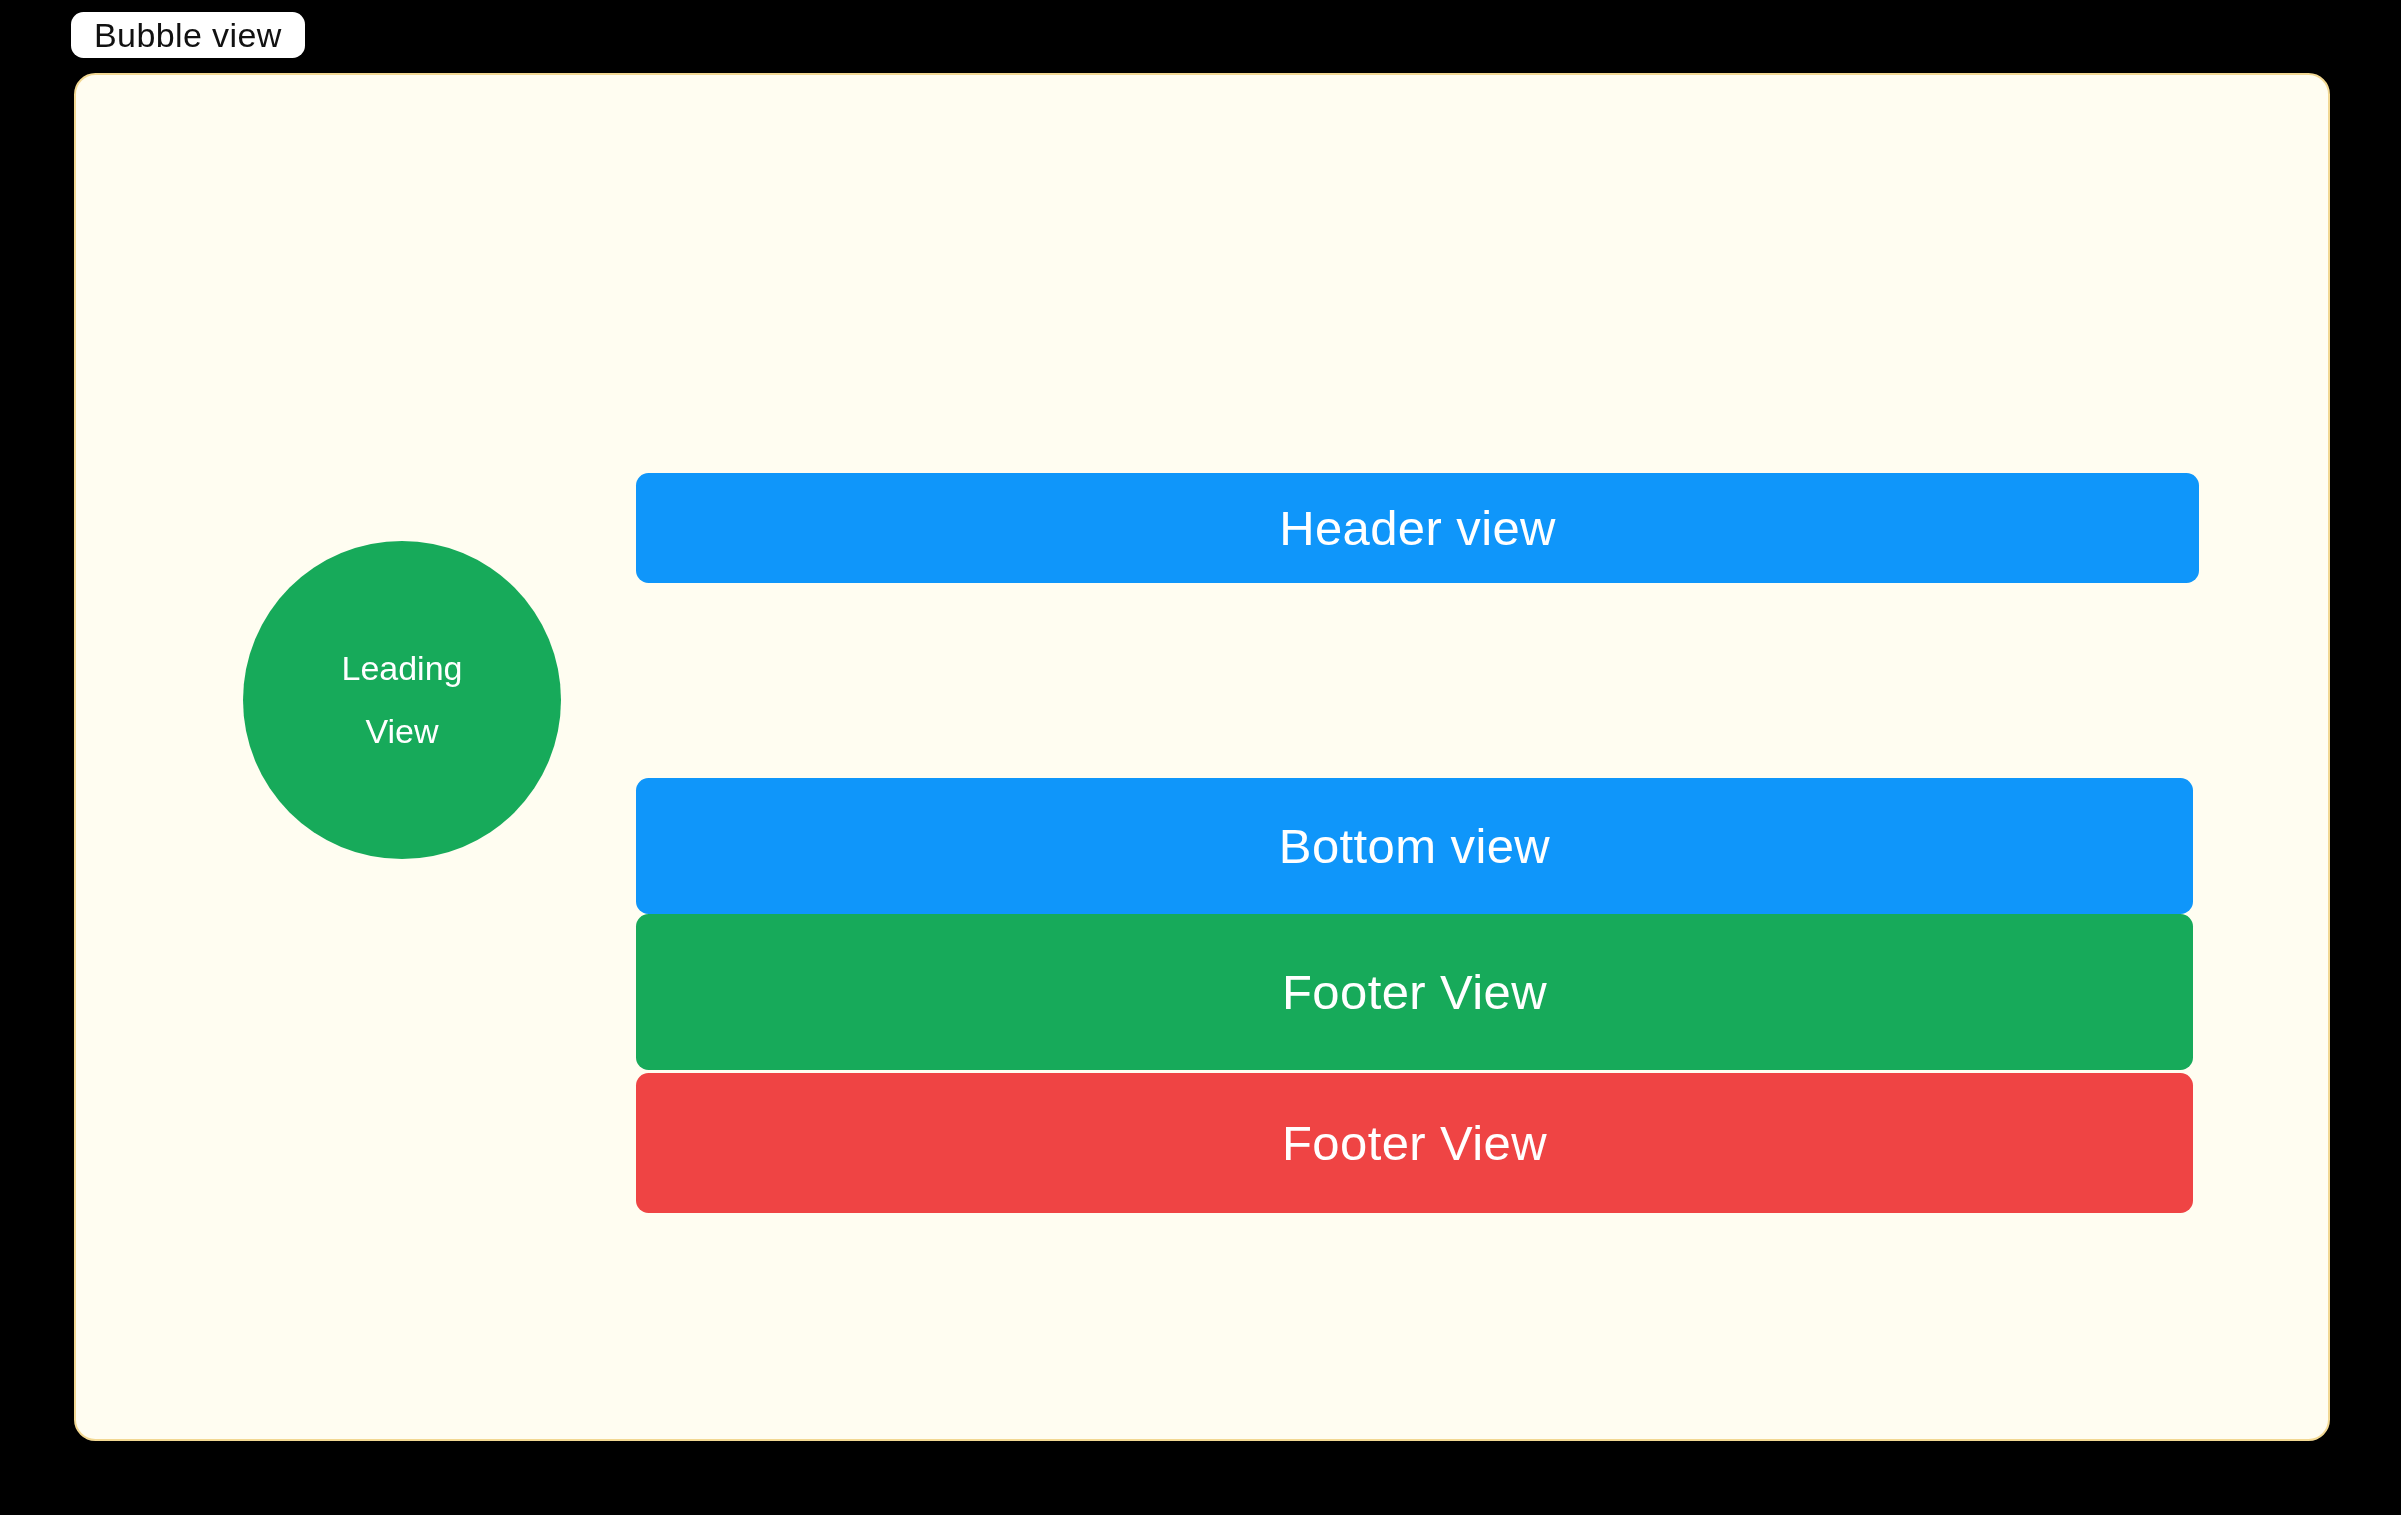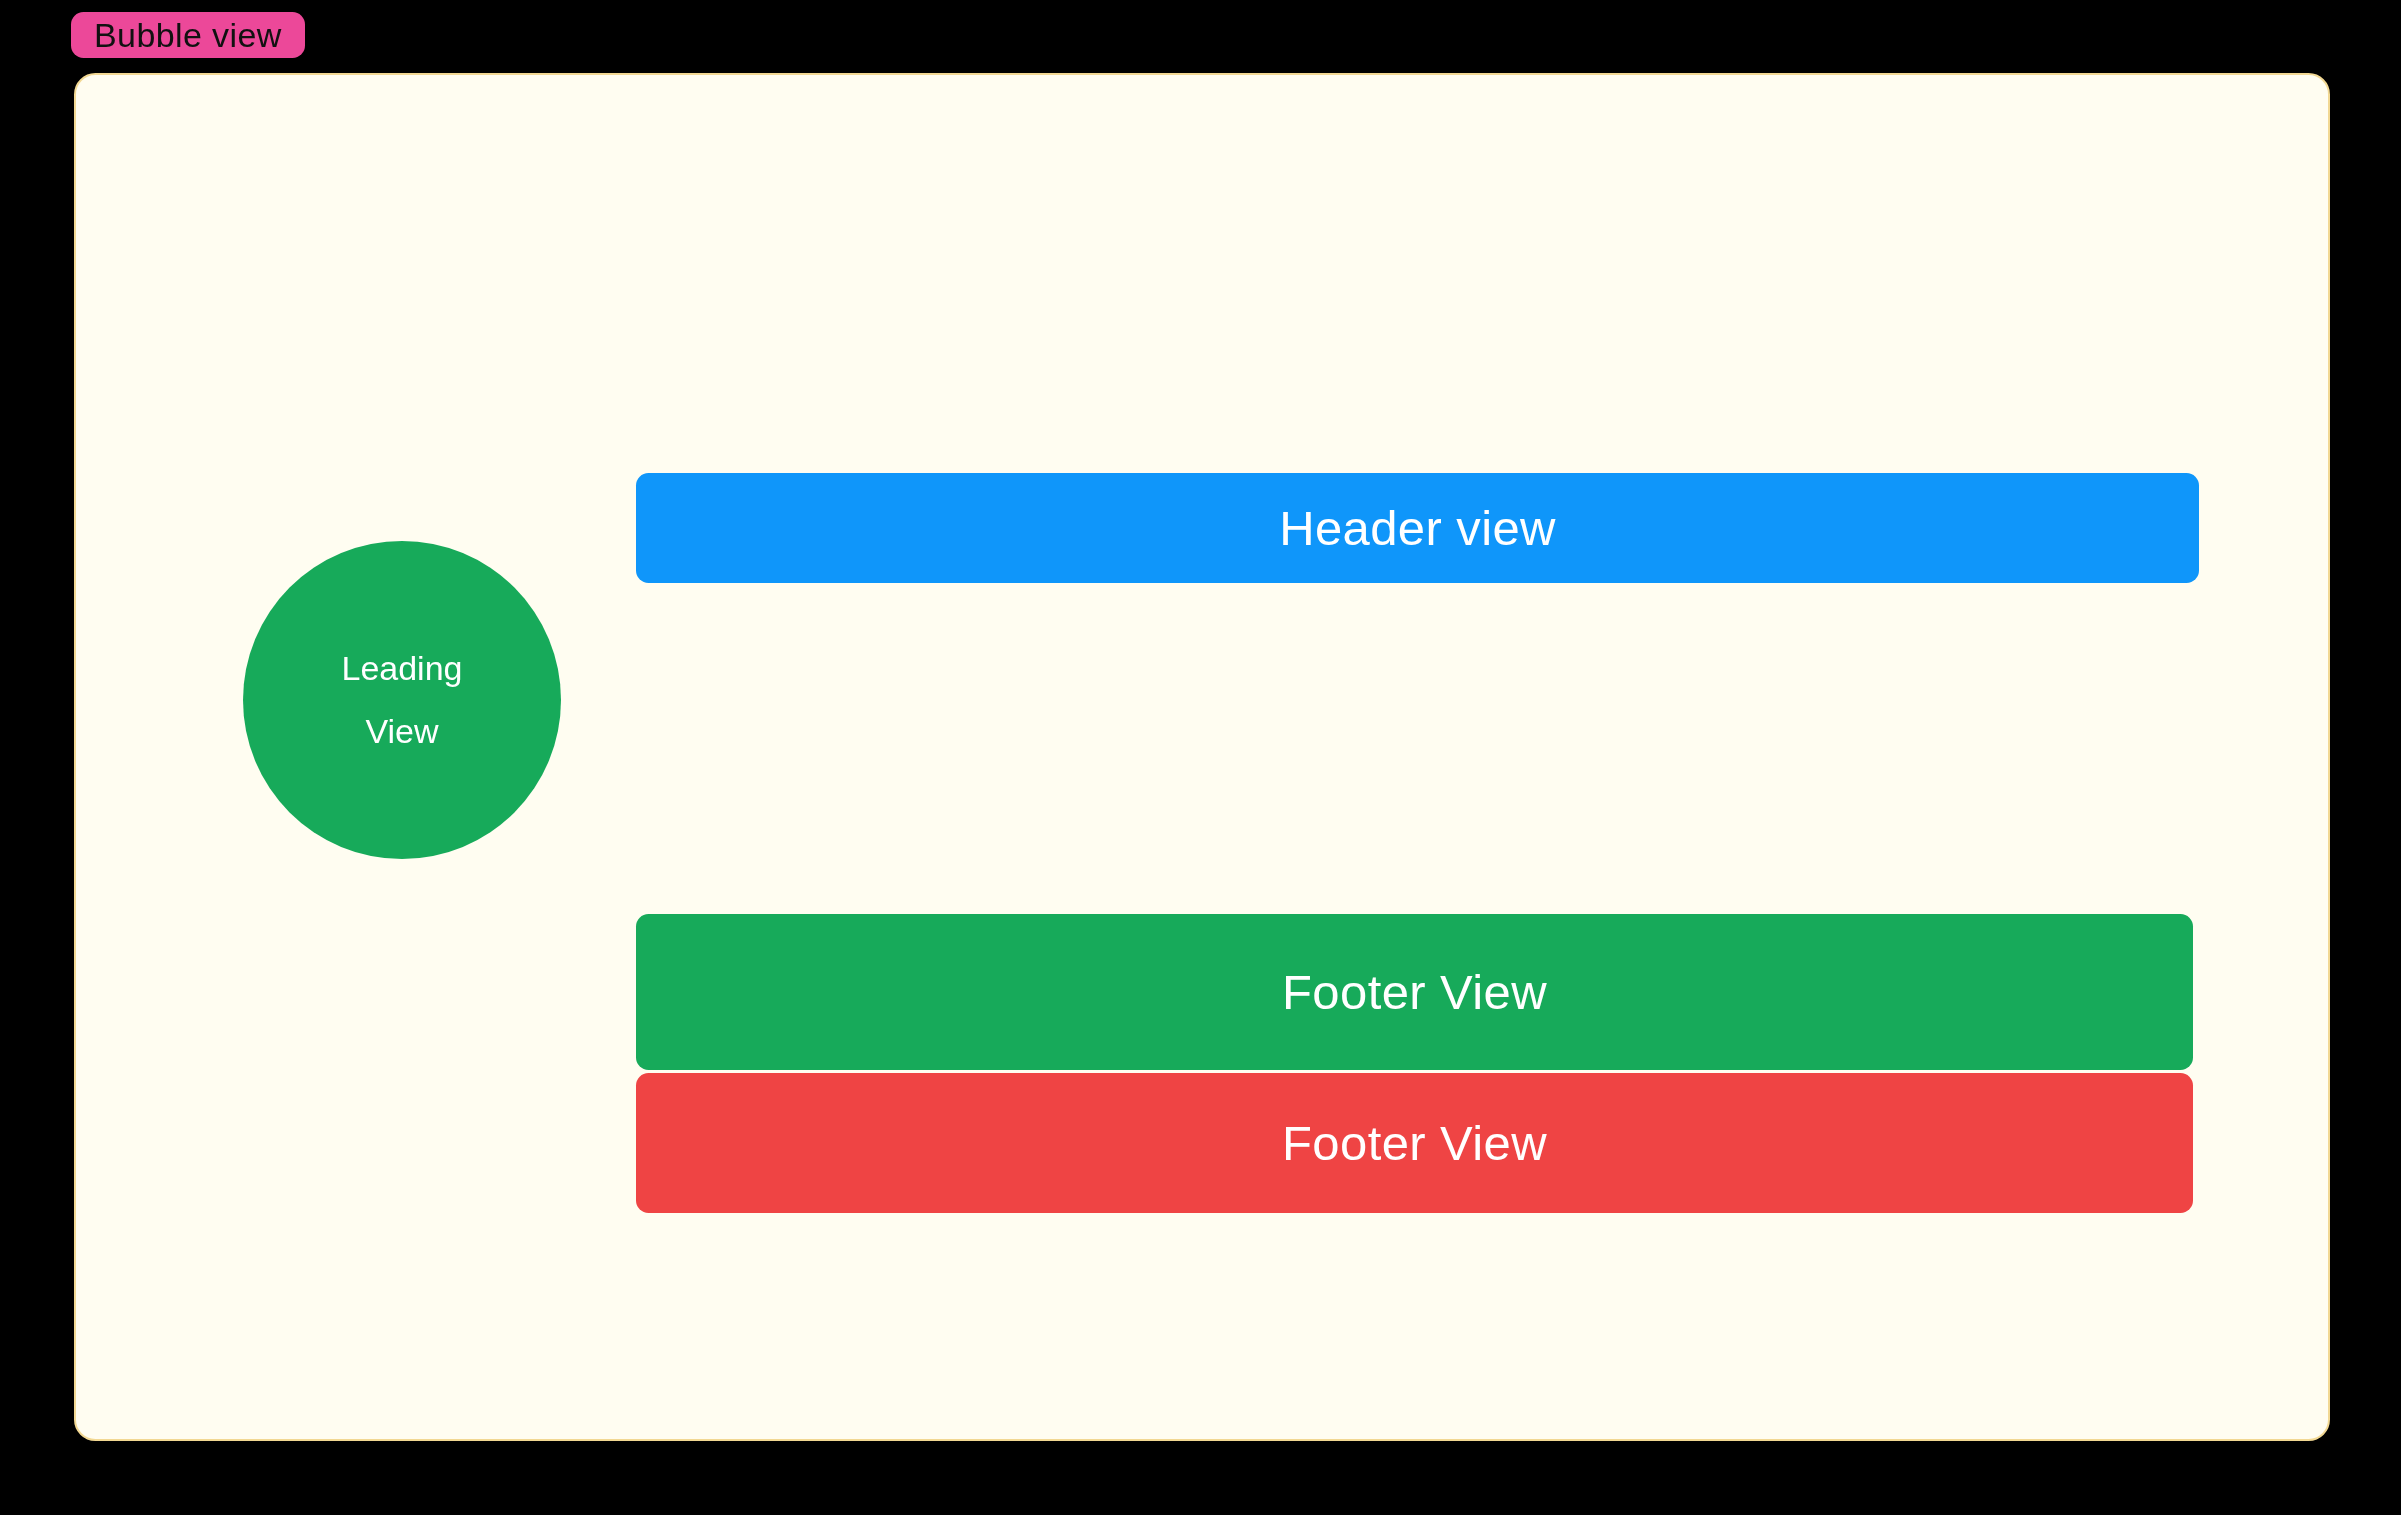--- a/index.html
+++ b/index.html
@@ -69,36 +69,39 @@
   .block-bottom  { left: 636px; top: 778px;  width: 1557px; height: 136px; }
   .block-thread  { left: 636px; top: 914px; width: 1557px; height: 156px; }
   .block-footer  { left: 636px; top: 1073px; width: 1557px; height: 140px; }
   .label { pointer-events: none; }
 </style>
 </head>
 <body>
 
 <div class="stage" style="background: rgb(0, 0, 0);">
 
-  <div class="badge" style="background: #ec4899; color: rgb(17, 17, 17);">
+  <div class="badge" style="background: #ffffff; color: rgb(17, 17, 17);">
     <span class="label">Bubble view</span>
   </div>
 
   <div class="panel" style="background: rgb(255, 253, 241); border-color: rgb(242, 216, 147);"></div>
 
   <div class="leading-circle" style="background: rgb(23, 170, 90); color: rgb(255, 255, 255);">
     <span class="label">Leading</span>
     <span class="label">View</span>
   </div>
 
   <div class="block block-header" style="background: rgb(15, 150, 250); color: rgb(255, 255, 255);">
     <span class="label">Header view</span>
   </div>
 
 
+  <div class="block block-bottom" style="background: rgb(15, 150, 250); color: rgb(255, 255, 255);">
+    <span class="label">Bottom view</span>
+  </div>
 
   <div class="block block-thread" style="background: rgb(23, 170, 90); color: rgb(255, 255, 255);">
     <span class="label">Footer View</span>
   </div>
 
   <div class="block block-footer" style="background: #ef4444; color: rgb(255, 255, 255);">
     <span class="label">Footer View</span>
   </div>
 
 </div>

